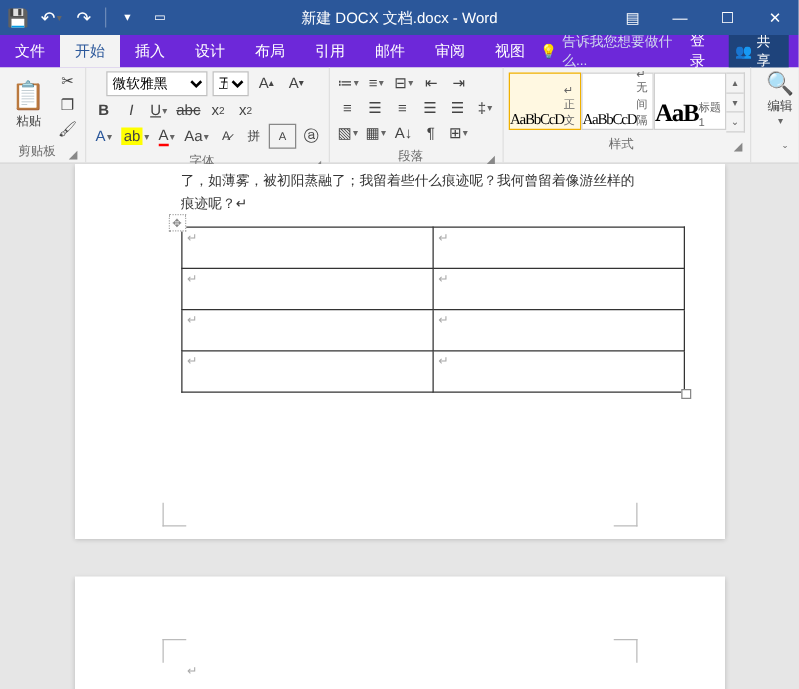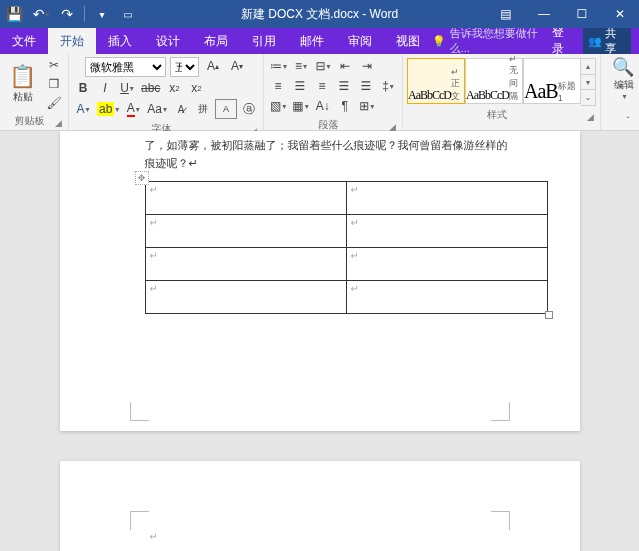--- a/index.html
+++ b/index.html
@@ -27,21 +27,21 @@
 .fontsize{width:29px}
 .btn{min-width:16px;height:18px;display:flex;align-items:center;justify-content:center;cursor:pointer;color:#444;font-size:12px;padding:0 2px}
 .paste{display:flex;flex-direction:column;align-items:center;justify-content:center;width:38px;height:56px;cursor:pointer}
 .paste .ic{font-size:22px}
 .paste .lbl{font-size:10px;color:#444}
 .clip-side{display:flex;flex-direction:column;gap:1px;margin-left:2px}
 .stylebox{width:56px;height:44px;border:1px solid #d0d0d0;background:#fff;display:flex;flex-direction:row;align-items:flex-end;justify-content:center;cursor:pointer;font-size:12px}
 .stylebox.sel{border:1px solid #f0b000;background:#fff8e1}
 .stylebox .sp{font-family:"Times New Roman",serif;letter-spacing:-1px}
 .stylebox .sl{font-size:9px;color:#666;margin-top:1px}
-.stylebox.big .sp{font-size:20px;font-weight:normal}
+.stylebox.big .sp{font-size:20px;font-weight:bold}
 .stylenav{width:14px;height:46px;border:1px solid #d0d0d0;border-left:none;display:flex;flex-direction:column}
 .stylenav div{flex:1;display:flex;align-items:center;justify-content:center;font-size:8px;color:#666;cursor:pointer;border-bottom:1px solid #d0d0d0}
 .stylenav div:last-child{border-bottom:none}
 .editgroup{width:38px;display:flex;flex-direction:column;align-items:center;justify-content:center}
 .editgroup .ic{font-size:18px;color:#444}
 .editgroup .lbl{font-size:10px;color:#444}
 .collapse{position:absolute;right:4px;bottom:2px;width:14px;height:14px;font-size:10px;color:#666;cursor:pointer;display:flex;align-items:center;justify-content:center}
 .ribbon{position:relative}
 .docarea{height:420px;overflow:auto;background:#e6e6e6;position:relative}
 .page{width:520px;min-height:300px;background:#fff;margin:0 auto 30px;box-shadow:0 1px 4px rgba(0,0,0,.2);position:relative}

